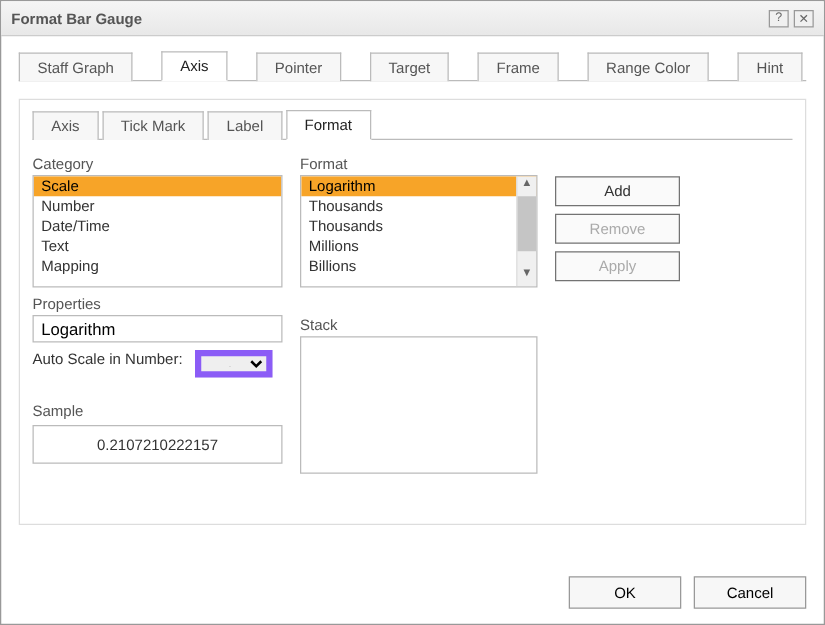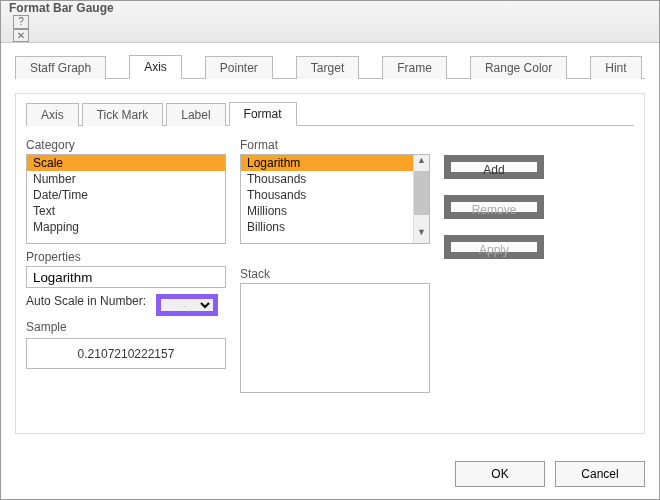--- a/index.html
+++ b/index.html
@@ -1,18 +1,18 @@
 <!DOCTYPE html>
 <html><head>
 <meta charset="utf-8">
 <style>
   * { box-sizing: border-box; }
   html, body { margin: 0; padding: 0; font-family: Arial, sans-serif; font-size: 12px; color: #333; background: #fff; }
   .dialog { width: 660px; height: 500px; background: #fff; border: 1px solid #999; position: relative; }
-  .titlebar { height: 42px; background: linear-gradient(#f5f5f5, #e8e8e8); border-bottom: 1px solid #ccc; display: flex; padding: 0 8px; flex-direction: column; }
+  .titlebar { height: 28px; background: linear-gradient(#f5f5f5, #e8e8e8); border-bottom: 1px solid #ccc; display: flex; align-items: center; padding: 0 8px; }
   .titlebar .title { font-weight: bold; color: #555; flex: 1; }
   .titlebar .winbtn { width: 16px; height: 14px; border: 1px solid #999; margin-left: 4px; display: flex; align-items: center; justify-content: center; font-size: 10px; color: #666; background: #f0f0f0; }
   .content { padding: 10px 14px 0 14px; }
 
   .tab-strip { display: flex; align-items: flex-end; border-bottom: 1px solid #bbb; height: 26px; }
   .tab-strip.outer { margin-bottom: 14px; gap: 20px; }
   .tab { padding: 4px 14px; border: 1px solid #bbb; border-bottom: none; background: #f7f7f7; margin-right: 3px; color: #555; cursor: pointer; position: relative; top: 1px; }
   .tab.active { background: #fff; color: #222; border-bottom: 1px solid #fff; }
 
   .inner-area { padding: 6px 10px 10px 10px; }
@@ -38,21 +38,21 @@
 
   .prop-input { width: 200px; border: 1px solid #bbb; padding: 2px 6px; height: 22px; }
 
   .auto-row { display: flex; align-items: flex-start; gap: 10px; margin-top: 6px; }
   .auto-row select { border: 5px solid #8b5cf6; height: 22px; font-size: 12px; padding: 4px 4px; }
 
   .sample-box { border: 1px solid #bbb; width: 200px; height: 31px; display: flex; align-items: center; justify-content: center; margin-top: 2px; }
 
   .stack-box { border: 1px solid #bbb; width: 190px; height: 110px; }
 
-  .side-btn { width: 100px; height: 24px; border: 7px solid #737373; background: #fafafa; margin-bottom: 16px; cursor: pointer; font-size: 12px; color: #333; }
+  .side-btn { width: 100px; height: 24px; border: 1px solid #737373; background: #fafafa; margin-bottom: 6px; cursor: pointer; font-size: 12px; color: #333; }
   .side-btn:disabled { color: #aaa; cursor: default; }
 
   .footer { position: absolute; bottom: 12px; right: 14px; display: flex; gap: 10px; }
   .footer button { width: 90px; height: 26px; border: 1px solid #999; background: #f7f7f7; cursor: pointer; font-size: 12px; }
 
   .panel-border { border: 1px solid #ddd; padding-bottom: 40px; }
 </style>
 </head>
 <body>
 
@@ -102,21 +102,21 @@
           <div class="section-label" style="margin-top:6px">Properties</div>
           <input class="prop-input" value="Logarithm" style="">
 
           <div class="auto-row">
             <span>Auto Scale in Number:</span>
             <select>
               <option>auto</option>
             </select>
           </div>
 
-          <div class="section-label" style="margin-top:4px">Sample</div>
+          <div class="section-label" style="margin-top:20px">Sample</div>
           <div class="sample-box">
             <span>0.2107210222157</span>
           </div>
         </div>
 
         <div class="col fmt">
           <div class="section-label">Format</div>
           <div class="listbox fmt">
             <div class="item selected">Logarithm</div>
             <div class="item">Thousands</div>

